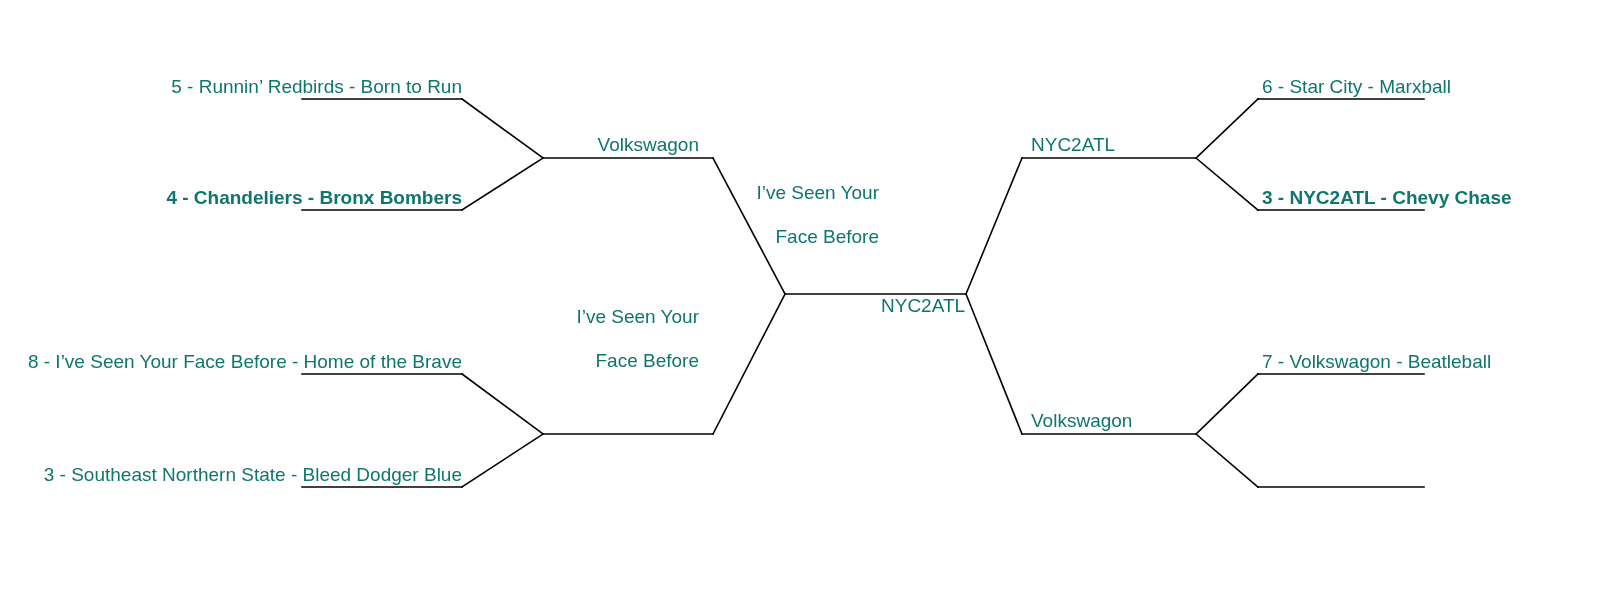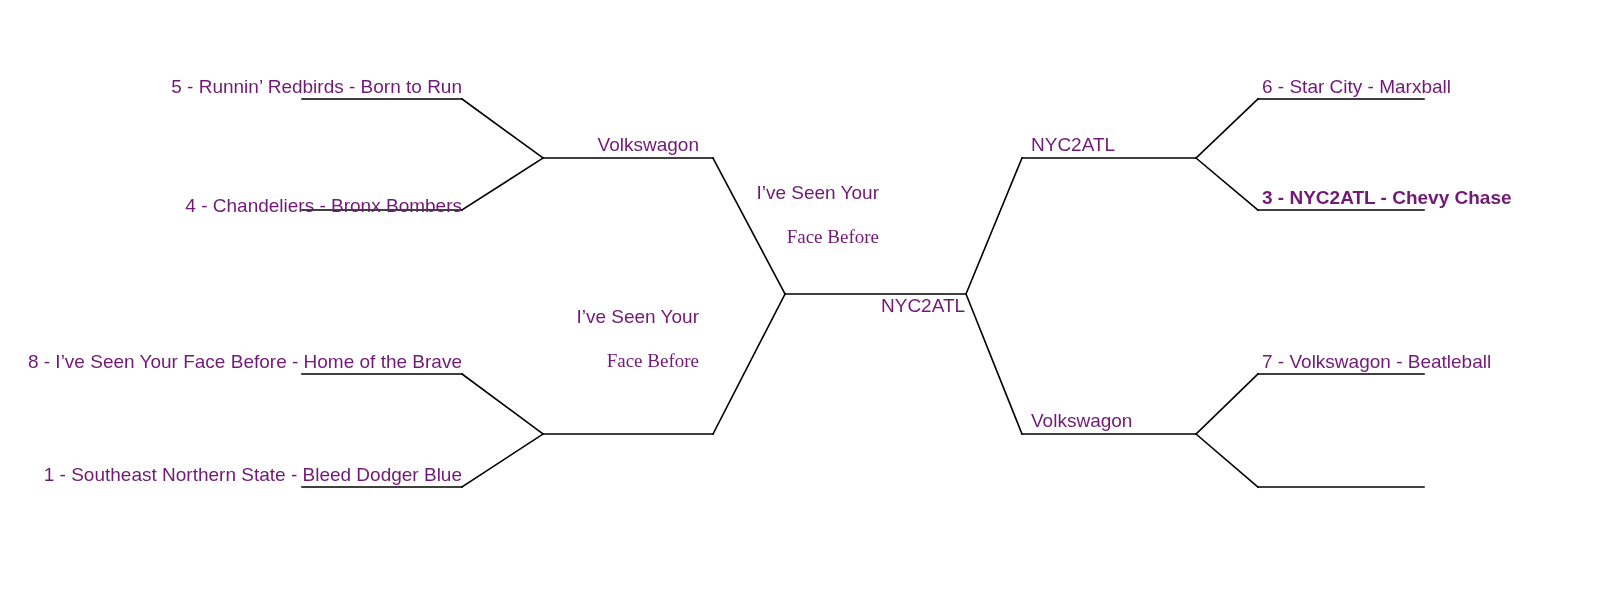--- a/index.html
+++ b/index.html
@@ -24,39 +24,38 @@
     left: 0;
     top: 0;
     width: 1598px;
     height: 605px;
   }
   .lbl {
     position: absolute;
     font-size: 19px;
     line-height: 22px;
     white-space: pre;
-    color: #701a75;
+    color: #0f766e;
   }
   
   .lbl.right-anchor {
     text-align: right;
     transform: translate(-100%, -100%);
   }
   
   .lbl.left-anchor {
     text-align: right;
     transform: translate(0, -100%);
   }
   .lbl.below-anchor {
     text-align: left;
     transform: translate(0, 0);
   }
   .lbl .line2 {
     display: block;
-    font-family: Liberation Serif, serif;
   }
 </style>
 </head>
 <body>
 
 <div id="bracket-root">
 
   <svg id="bracket-lines" viewBox="0 0 1598 605" width="1598" height="605" xmlns="http://www.w3.org/2000/svg">
     <g fill="none" stroke="#000000" stroke-width="1.6" stroke-linecap="square">
 
@@ -93,27 +92,27 @@
       <path d="M 1196 434 L 1258 374"></path>
       <path d="M 1196 434 L 1258 487"></path>
       <path d="M 1258 374 L 1424 374"></path>
       <path d="M 1258 487 L 1424 487"></path>
 
     </g>
   </svg>
 
   <div class="lbl right-anchor" style="left:462px; top:98px;">5 - Runnin’ Redbirds - Born to Run</div>
 
-  <div class="lbl right-anchor" style="left:462px; top:217px;">4 - Chandeliers - Bronx Bombers</div>
+  <div class="lbl right-anchor" style="left:462px; top:209px;font-weight:bold;">4 - Chandeliers - Bronx Bombers</div>
 
   <div class="lbl right-anchor" style="left:699px; top:156px;">Volkswagon</div>
 
   <div class="lbl right-anchor" style="left:462px; top:373px;">8 - I’ve Seen Your Face Before - Home of the Brave</div>
 
-  <div class="lbl right-anchor" style="left:462px; top:486px;">1 - Southeast Northern State - Bleed Dodger Blue</div>
+  <div class="lbl right-anchor" style="left:462px; top:486px;">3 - Southeast Northern State - Bleed Dodger Blue</div>
 
   <div class="lbl right-anchor" style="left:699px; top:416px;">
     <span>I’ve Seen Your</span>
     <span class="line2">Face Before</span>
   </div>
 
   <div class="lbl right-anchor" style="left:879px; top:292px;">
     <span>I’ve Seen Your</span>
     <span class="line2">Face Before</span>
   </div>

